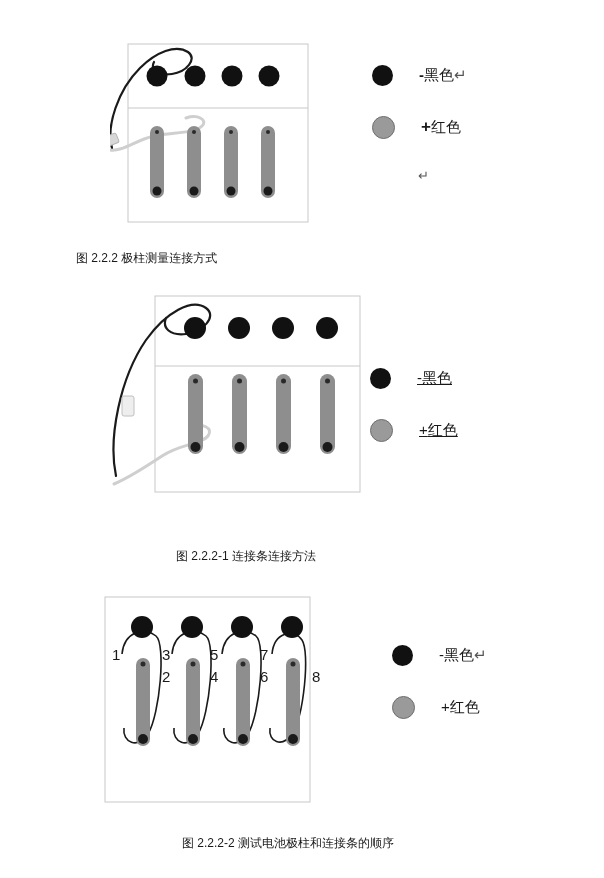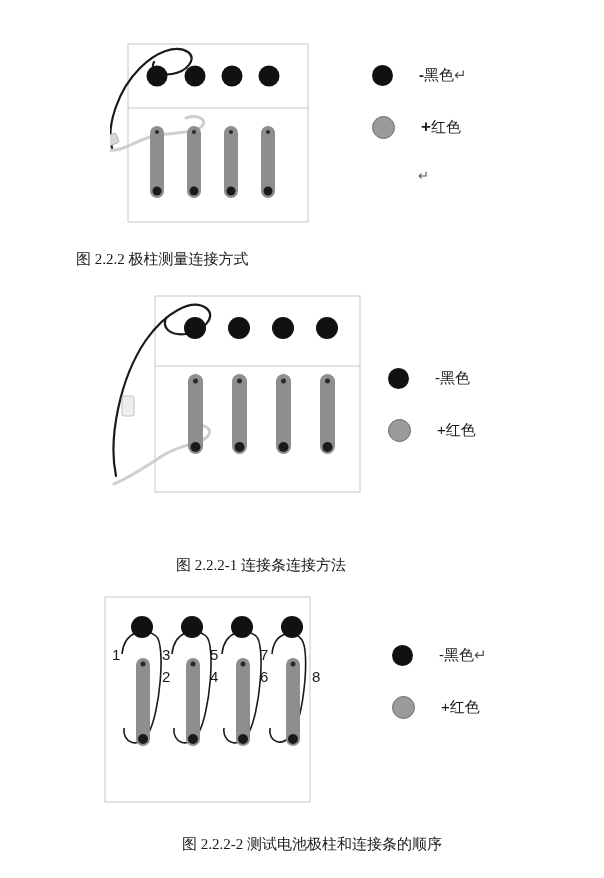--- a/index.html
+++ b/index.html
@@ -13,24 +13,24 @@
     position: relative;
     font-family: "Liberation Sans", sans-serif;
     color: #1a1a1a;
     overflow: hidden;
   }
   .fig {
     position: absolute;
   }
   .caption {
     position: absolute;
-    font-size: 15px;
+    font-size: 12px;
     color: #1a1a1a;
     white-space: nowrap;
-    font-family: Liberation Serif, serif;
+    font-family: Liberation Sans, sans-serif;
   }
   .legend {
     position: absolute;
   }
   .legend-row {
     display: flex;
     align-items: center;
     height: 30px;
   }
   .dot-black {
@@ -147,36 +147,36 @@
 
     <g>
       <circle cx="85" cy="40" r="11" fill="#111111"></circle>
       <circle cx="129" cy="40" r="11" fill="#111111"></circle>
       <circle cx="173" cy="40" r="11" fill="#111111"></circle>
       <circle cx="217" cy="40" r="11" fill="#111111"></circle>
     </g>
   </svg>
 </div>
 
-<div class="legend" style="left:388px; top:363px;">
+<div class="legend" style="left:370px; top:363px;text-decoration:underline;">
   <div class="legend-row">
     <span class="dot-black"></span>
     <span class="legend-label">
       <span>-</span><span>黑色</span>
     </span>
   </div>
   <div class="legend-row" style="margin-top:22px;">
     <span class="dot-gray"></span>
     <span class="legend-label">
       <span>+</span><span>红色</span>
     </span>
   </div>
 </div>
 
-<div class="caption" style="left:176px; top:548px;margin-top:8px;">图 2.2.2-1  连接条连接方法</div>
+<div class="caption" style="left:176px; top:548px;">图 2.2.2-1  连接条连接方法</div>
 
 <div class="fig" style="left:100px; top:592px; width:250px; height:220px;">
   <svg width="250" height="220" viewBox="0 0 250 220">
     <rect x="5" y="5" width="205" height="205" fill="none" stroke="#c8c8c8" stroke-width="1"></rect>
 
     <g fill="none" stroke="#1a1a1a" stroke-width="1.6">
       <path d="M22 62 C 24 40, 44 34, 56 44 C 66 52, 60 122, 48 142 C 38 158, 22 150, 24 136"></path>
       <path d="M72 62 C 74 40, 94 34, 106 44 C 116 52, 110 122, 98 142 C 88 158, 72 150, 74 136"></path>
       <path d="M122 62 C 124 40, 144 34, 156 44 C 166 52, 160 122, 148 142 C 138 158, 122 150, 124 136"></path>
       <path d="M172 62 C 174 40, 194 36, 202 48 C 210 60, 204 124, 192 142 C 182 156, 168 150, 170 136"></path>

